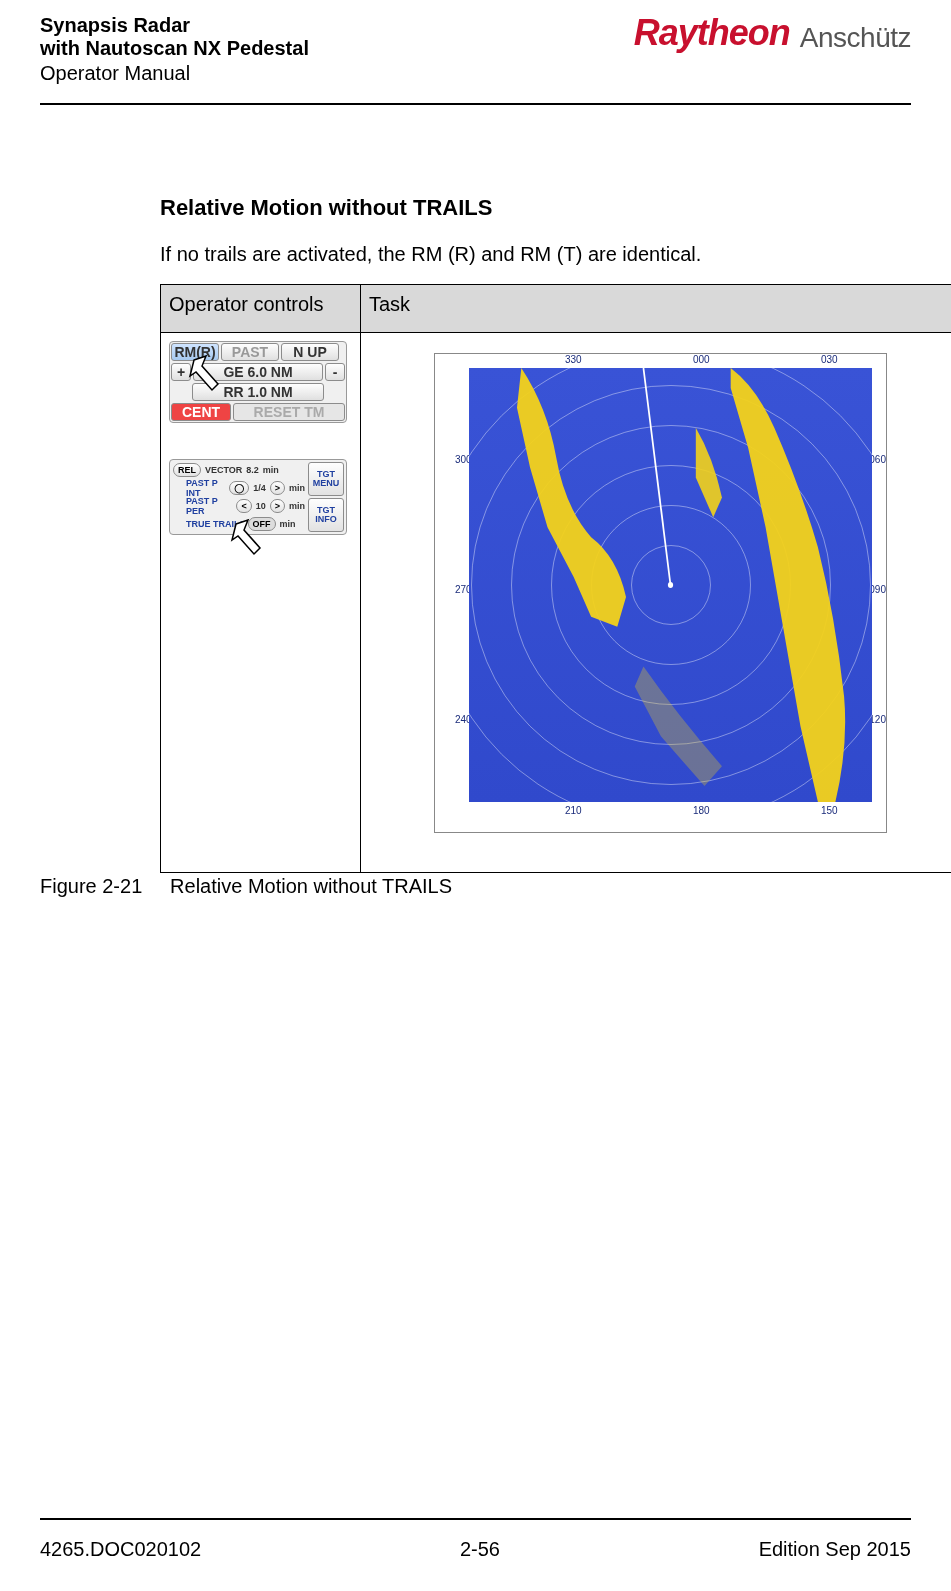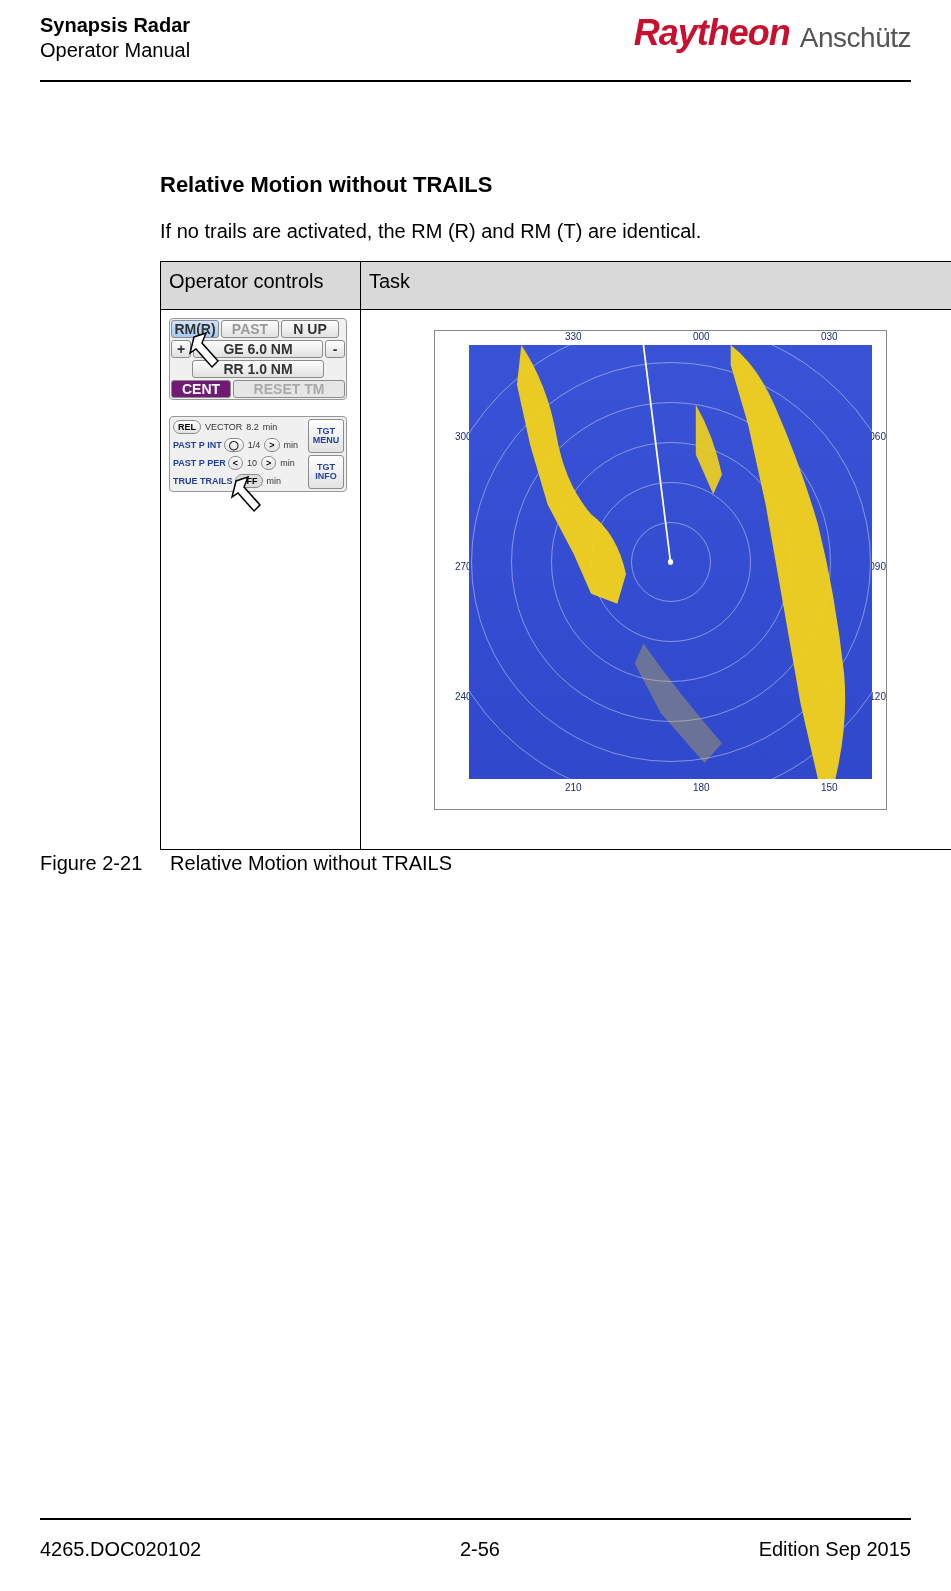--- a/index.html
+++ b/index.html
@@ -34,28 +34,28 @@
   .panel1 { width: 178px; border: 1px solid #999; border-radius: 4px; background: #f0f0f0; font-size: 14px; }
   .panel1 .row { display: flex; }
   .panel1 .btn, .panel1 .seg { border: 1px solid #8c8c8c; background: linear-gradient(#fefefe,#e0e0e0); height: 18px; display: flex; align-items: center; justify-content: center; font-weight: bold; color: #333; border-radius: 3px; margin: 1px; }
   .panel1 .row1 .btn:nth-child(1){ width:48px; background:linear-gradient(#cfe4ff,#a7c9ef); }
   .panel1 .row1 .btn:nth-child(2){ width:58px; color:#999; }
   .panel1 .row1 .btn:nth-child(3){ width:58px; }
   .panel1 .row2 .btn.plus{ width:20px; }
   .panel1 .row2 .mid{ flex:1; }
   .panel1 .row2 .btn.minus{ width:20px; }
   .panel1 .row3 .mid{ flex:1; margin-left:22px; margin-right:22px;}
-  .panel1 .row4 .btn:nth-child(1){ width:60px; background:#701a75; color:#fff; }
+  .panel1 .row4 .btn:nth-child(1){ width:60px; background:#ef4444; color:#fff; }
   .panel1 .row4 .btn:nth-child(2){ flex:1; color:#aaa; background:#e6e6e6; }
 
-  .panel2 { width: 178px; border: 1px solid #999; border-radius: 4px; background: #f0f0f0; font-size: 9px; margin-top: 16px; padding:1px; }
+  .panel2 { width: 178px; border: 1px solid #999; border-radius: 4px; background: #f0f0f0; font-size: 9px; margin-top: 36px; padding:1px; }
   .panel2 .prow { display:flex; align-items:center; height:18px; }
-  .panel2 .lbl { font-weight:bold; color:#2040a0; padding-left:2px; }
+  .panel2 .lbl { font-weight:bold; color:#2040a0; padding-left:15px; }
   .panel2 .pill { border:1px solid #8c8c8c; background:linear-gradient(#fefefe,#e2e2e2); border-radius:8px; padding:0 4px; height:14px; display:flex; align-items:center; font-weight:bold; margin:0 2px; font-size:9px; }
-  .panel2 .txt { font-weight:normal; color:#333; margin:0 2px; }
+  .panel2 .txt { font-weight:bold; color:#333; margin:0 2px; }
   .panel2 .sidebtn { width:36px; height:34px; border:1px solid #8c8c8c; background:linear-gradient(#fefefe,#e2e2e2); border-radius:3px; display:flex; align-items:center; justify-content:center; font-weight:bold; font-size:9px; color:#2040a0; text-align:center; line-height:1.0; }
   .panel2 .leftcol { flex:1; }
   .panel2 .rightcol { width:38px; display:flex; flex-direction:column; gap:2px; padding:1px; }
   .panel2 .wrap { display:flex; }
   .arrow-svg { position:absolute; }
 
   
   .radar-frame { margin: 12px auto 0 auto; width: 453px; height: 480px; border: 1px solid #888; background: #fff; position: relative; }
   .radar-screen { position:absolute; left:34px; top:14px; right:14px; bottom:30px; background: linear-gradient(#3953d6, #3049cc); overflow:hidden; }
   .radar-circle { position:absolute; border:1px solid rgba(255,255,255,0.4); border-radius:50%; }
@@ -72,20 +72,21 @@
   .footer-row { display:flex; justify-content:space-between; font-size:20px; }
 </style>
 </head>
 <body>
 
 <div class="page">
 
   <div class="header">
     <div class="hdr-left">
       <div class="line1">Synapsis Radar</div>
+      <div class="line2">with Nautoscan NX Pedestal</div>
       <div class="line3">Operator Manual</div>
     </div>
     <div class="logo">
       <span class="raytheon">Raytheon</span>
       <span class="anschutz">Anschütz</span>
     </div>
   </div>
 
   <hr class="top-rule">
 

